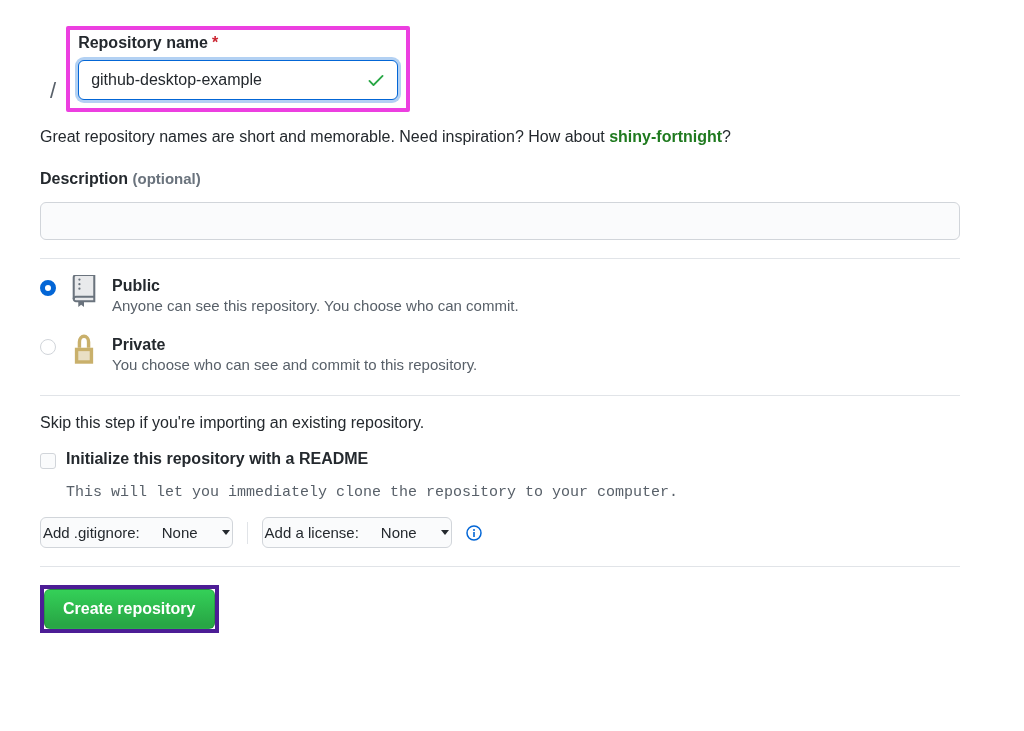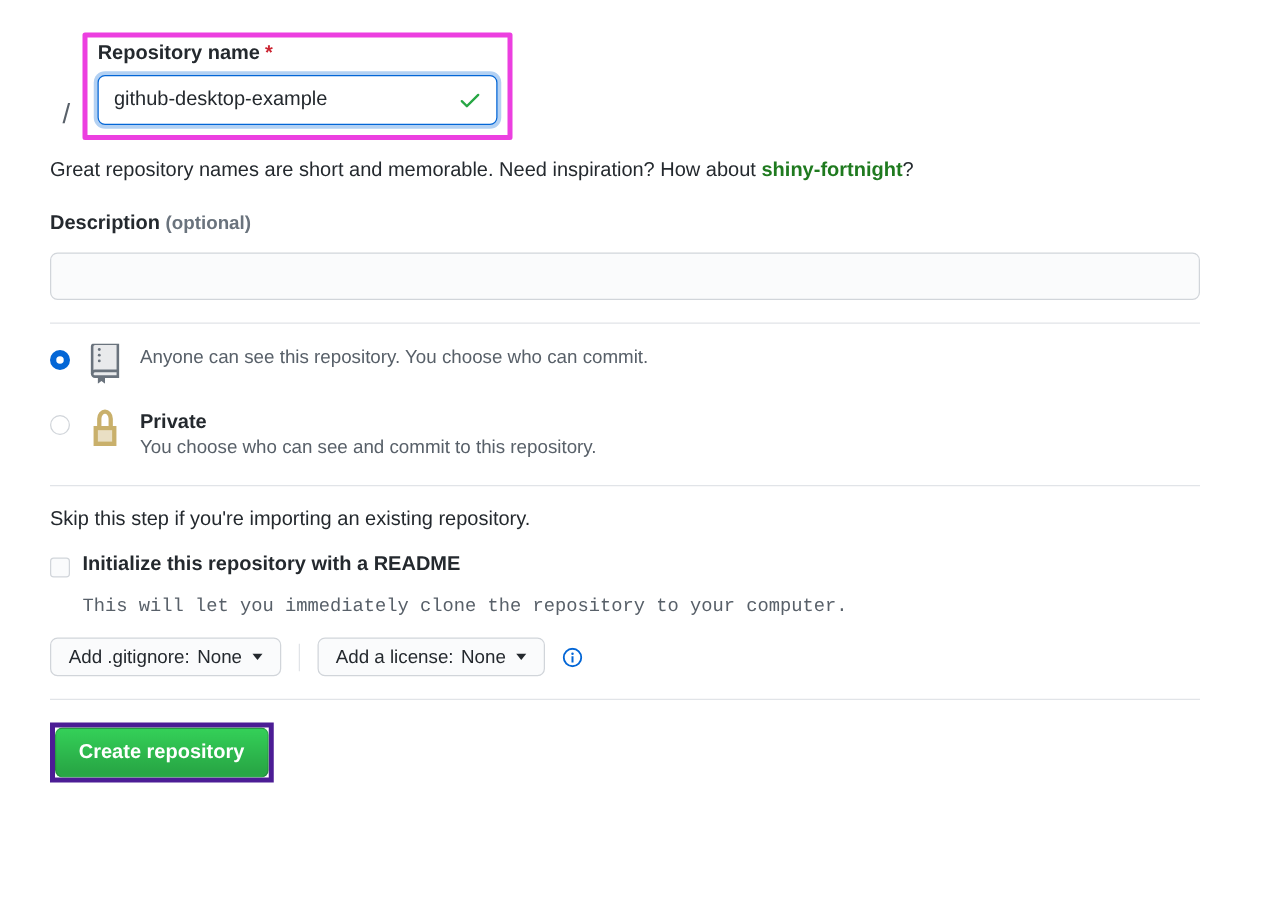--- a/index.html
+++ b/index.html
@@ -195,25 +195,25 @@
       font-family: Liberation Mono, monospace;
     }
     .dd-row {
       display: flex;
       align-items: center;
       gap: 14px;
     }
     .dd-btn {
       display: inline-flex;
       align-items: center;
-      gap: 6px;
+      gap: 22px;
       background: #fafbfc;
       border: 1px solid #d1d5da;
       border-radius: 6px;
-      padding: 6px 14px;
+      padding: 6px 2px;
       font-size: 15px;
       color: #24292e;
       cursor: pointer;
     }
     .dd-btn .strong { font-weight: 400; text-align: center; }
     .vsep {
       width: 1px;
       height: 22px;
       background: #e1e4e8;
     }
@@ -280,20 +280,21 @@
   <svg class="vis-icon" viewBox="0 0 24 28">
     <path fill="#6a737d" d="M3 2 C3 0.9 3.9 0 5 0 L21 0 L21 23 L5 23 C3.9 23 3 22.1 3 21 Z" opacity="0.15"></path>
     <path fill="none" stroke="#6a737d" stroke-width="1.8" d="M3 2 C3 0.9 3.9 0 5 0 L21 0 L21 23 L5 23 C3.9 23 3 22.1 3 21 Z"></path>
     <path fill="none" stroke="#6a737d" stroke-width="1.8" d="M3 21 C3 19.9 3.9 19 5 19 L21 19"></path>
     <circle fill="#6a737d" cx="8" cy="4" r="1"></circle>
     <circle fill="#6a737d" cx="8" cy="8" r="1"></circle>
     <circle fill="#6a737d" cx="8" cy="12" r="1"></circle>
     <path fill="#6a737d" d="M7 23 L7 28 L9.5 26 L12 28 L12 23 Z"></path>
   </svg>
   <div class="vis-text">
+    <div class="title">Public</div>
     <div class="desc">Anyone can see this repository. You choose who can commit.</div>
   </div>
 </div>
 
 <div class="radio-row">
   <div class="radio"></div>
   <svg class="vis-icon" viewBox="0 0 24 28">
     <path fill="#c9b06b" d="M4 12 L20 12 L20 26 L4 26 Z"></path>
     <path fill="none" stroke="#c9b06b" stroke-width="3" d="M8 12 L8 7 C8 4 10 2 12 2 C14 2 16 4 16 7 L16 12"></path>
     <rect fill="#fff" x="7" y="15" width="10" height="8" opacity="0.6"></rect>

